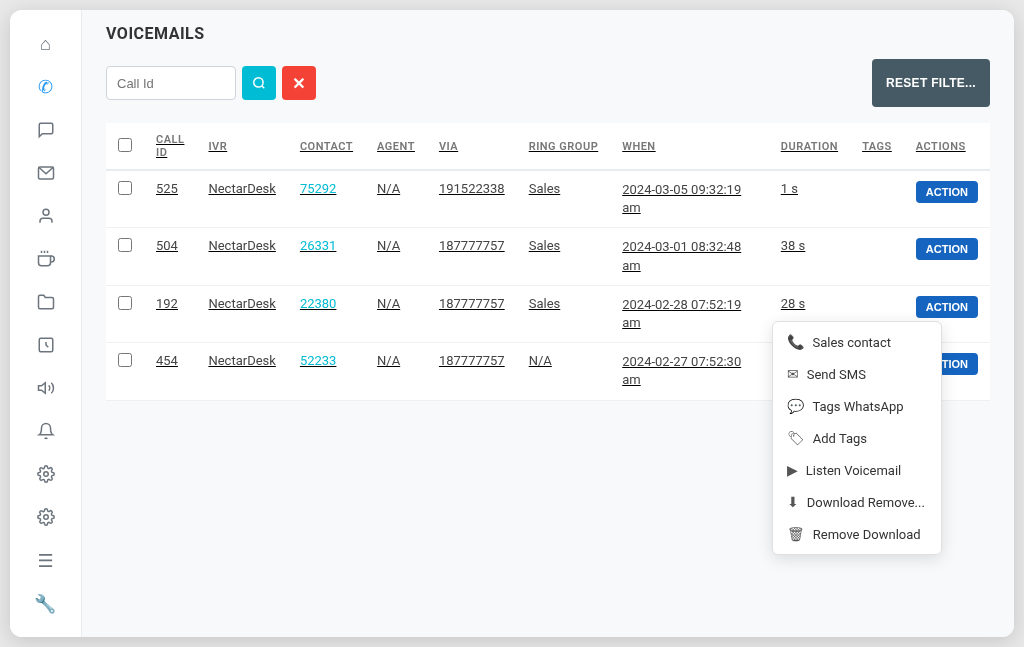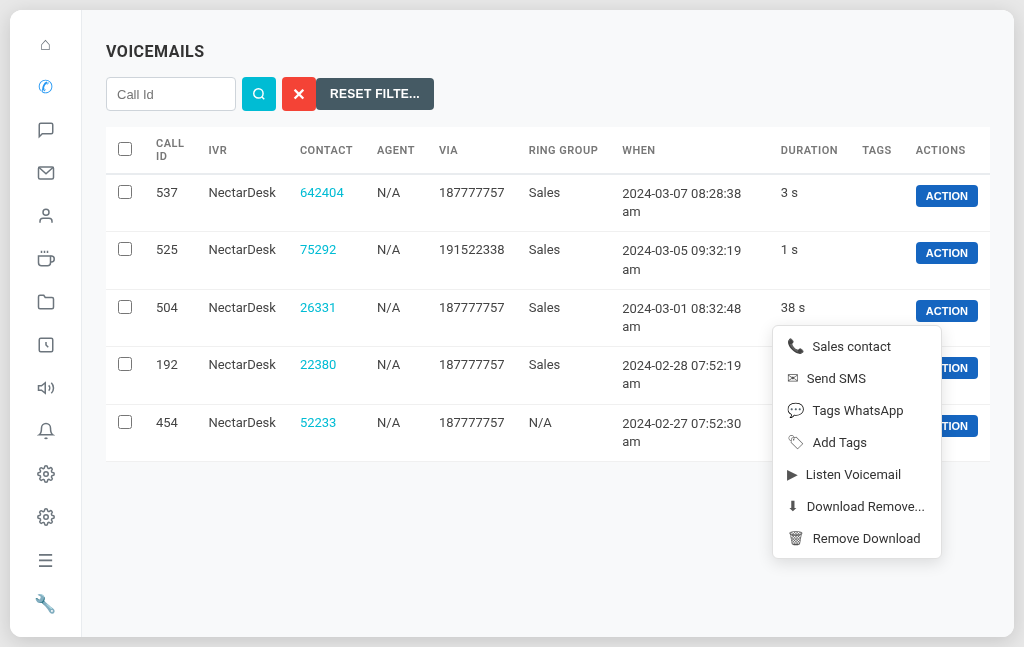--- a/index.html
+++ b/index.html
@@ -48,37 +48,38 @@
     
     .main {
       flex: 1;
       display: flex;
       flex-direction: column;
       background: #f8f9fa;
       overflow: hidden;
     }
     .content {
       flex: 1;
-      padding: 32px 24px 16px;
+      padding: 14px 24px 16px;
       overflow: auto;
       position: relative;
     }
     .page-title {
       font-size: 16px;
       font-weight: 700;
       color: #333;
       letter-spacing: 0.5px;
       margin-bottom: 16px;
     }
     
     .toolbar {
       display: flex;
       align-items: center;
-      justify-content: flex-start;
+      justify-content: space-between;
       margin-bottom: 16px;
+      gap: 44px;
     }
     .toolbar-left {
       display: flex;
       align-items: center;
       gap: 6px;
     }
     .search-input {
       height: 34px;
       border: 1px solid #ced4da;
       border-radius: 4px;
@@ -110,36 +111,37 @@
       border-radius: 4px;
       cursor: pointer;
       display: flex;
       align-items: center;
       justify-content: center;
       color: #fff;
       font-size: 16px;
       font-weight: bold;
     }
     .btn-reset {
-      height: 32px;
+      height: 48px;
       padding: 0 14px;
       background: #455a64;
       border: none;
       border-radius: 4px;
       cursor: pointer;
       color: #fff;
       font-size: 12px;
       font-weight: 600;
       letter-spacing: 0.3px;
     }
     
     .table-container {
       background: #fde047;
       border-radius: 4px;
       overflow: visible;
+      text-decoration: underline;
     }
     table {
       width: 100%;
       border-collapse: collapse;
     }
     thead th {
       background: #fff;
       color: #777;
       font-size: 11px;
       font-weight: 600;
@@ -308,35 +310,20 @@
               <th>AGENT</th>
               <th>VIA</th>
               <th>RING GROUP</th>
               <th>WHEN</th>
               <th>DURATION</th>
               <th>TAGS</th>
               <th>ACTIONS</th>
             </tr>
           </thead>
           <tbody id="table-body">
-          <tr>
-      <td><input type="checkbox" style=""></td>
-      <td>537</td>
-      <td>NectarDesk</td>
-      <td><a class="contact-link">642404</a></td>
-      <td>N/A</td>
-      <td>187777757</td>
-      <td>Sales</td>
-      <td class="when-cell">2024-03-07 08:28:38 am</td>
-      <td>3 s</td>
-      <td></td>
-      <td>
-        <button class="btn-action">ACTION</button>
-      </td>
-    </tr>
               <tr>
       <td><input type="checkbox" style=""></td>
       <td>525</td>
       <td>NectarDesk</td>
       <td><a class="contact-link">75292</a></td>
       <td>N/A</td>
       <td>191522338</td>
       <td>Sales</td>
       <td class="when-cell">2024-03-05 09:32:19 am</td>
       <td>1 s</td>

